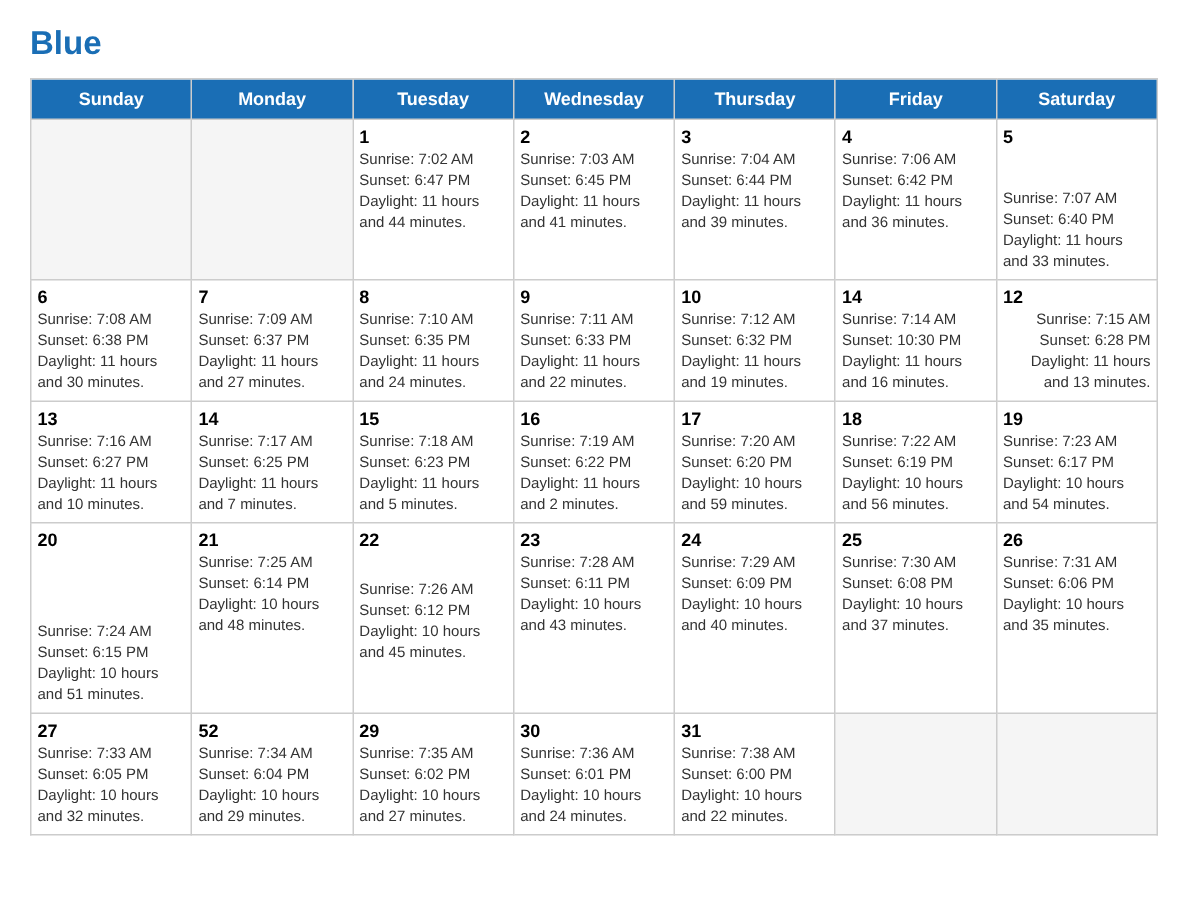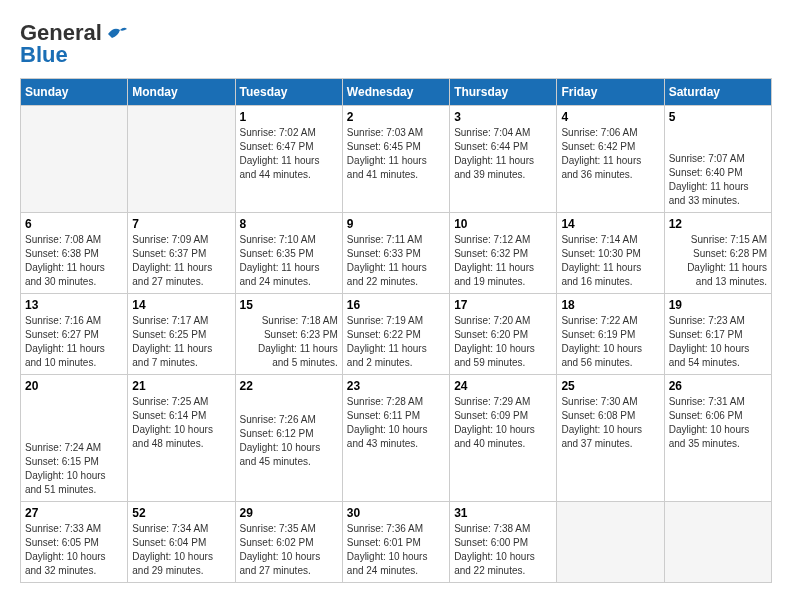--- a/index.html
+++ b/index.html
@@ -35,21 +35,21 @@
     }
     .calendar {
       width: 100%;
       border-collapse: collapse;
       font-size: 11px;
     }
     .calendar th {
       background-color: #1a6eb5;
       color: #fff;
       padding: 6px 4px;
-      text-align: left;
+      text-align: center;
       font-size: 12px;
       border: 1px solid #ccc;
     }
     .calendar td {
       border: 1px solid #ccc;
       vertical-align: top;
       padding: 4px;
       width: calc(100% / 7);
       min-height: 80px;
       background: #fff;
@@ -70,26 +70,20 @@
     }
     tr:nth-child(odd) td:not(.empty) {
       background: #fff;
     }
   </style>
 </head>
 <body>
 
 <div class="header">
   <div class="logo">
-    <div style="display:flex;align-items:center;gap:2px;">
-      <span style="font-size:22px;font-weight:bold;color:#333;">General</span>
-      <svg width="22" height="18" viewBox="0 0 22 18" style="margin-left:2px;">
-        <path d="M2 10 Q8 2 14 6 Q18 2 21 5 Q16 8 14 6 Q12 12 6 14 Z" fill="#1a6eb5"></path>
-      </svg>
-    </div>
     <span style="font-size:22px;font-weight:bold;color:#1a6eb5;margin-top:-4px;">Blue</span>
   </div>
   <div class="title-section">
     <div class="month-title"></div>
     <div class="subtitle"></div>
   </div>
 </div>
 
 <table class="calendar">
   <thead>
@@ -190,21 +184,21 @@
 Daylight: 11 hours and 10 minutes.</div>
         </td>
         <td>
           <span class="day-number">14</span>
           <div class="day-info" style="white-space: pre-line;">Sunrise: 7:17 AM
 Sunset: 6:25 PM
 Daylight: 11 hours and 7 minutes.</div>
         </td>
         <td>
           <span class="day-number">15</span>
-          <div class="day-info" style="white-space: pre-line; text-align: right;">Sunrise: 7:18 AM
+          <div class="day-info" style="white-space: pre-line;">Sunrise: 7:18 AM
 Sunset: 6:23 PM
 Daylight: 11 hours and 5 minutes.</div>
         </td>
         <td>
           <span class="day-number">16</span>
           <div class="day-info" style="white-space: pre-line;">Sunrise: 7:19 AM
 Sunset: 6:22 PM
 Daylight: 11 hours and 2 minutes.</div>
         </td>
         <td>

